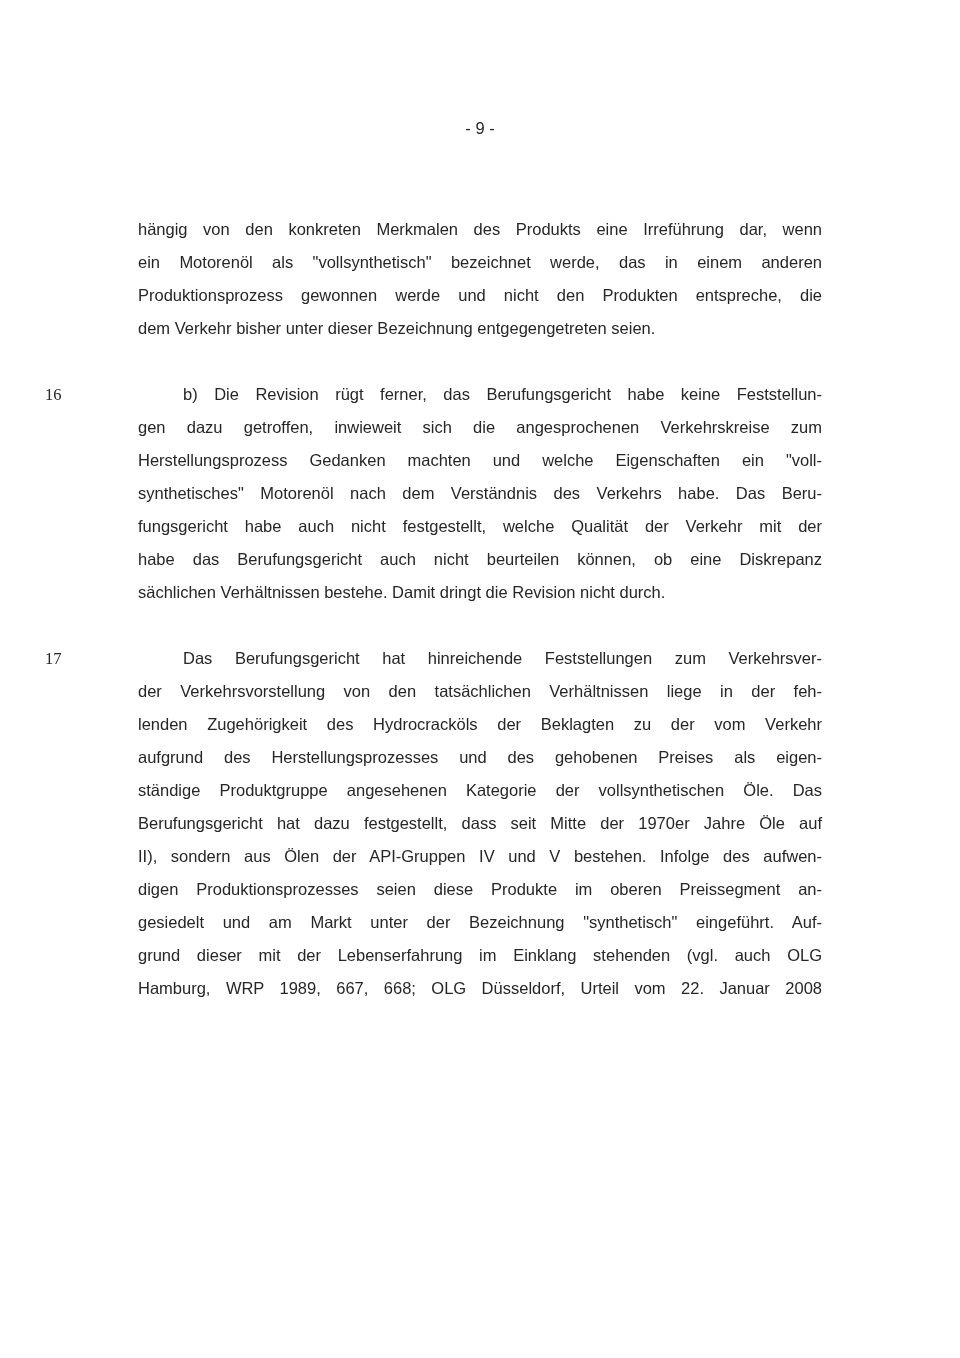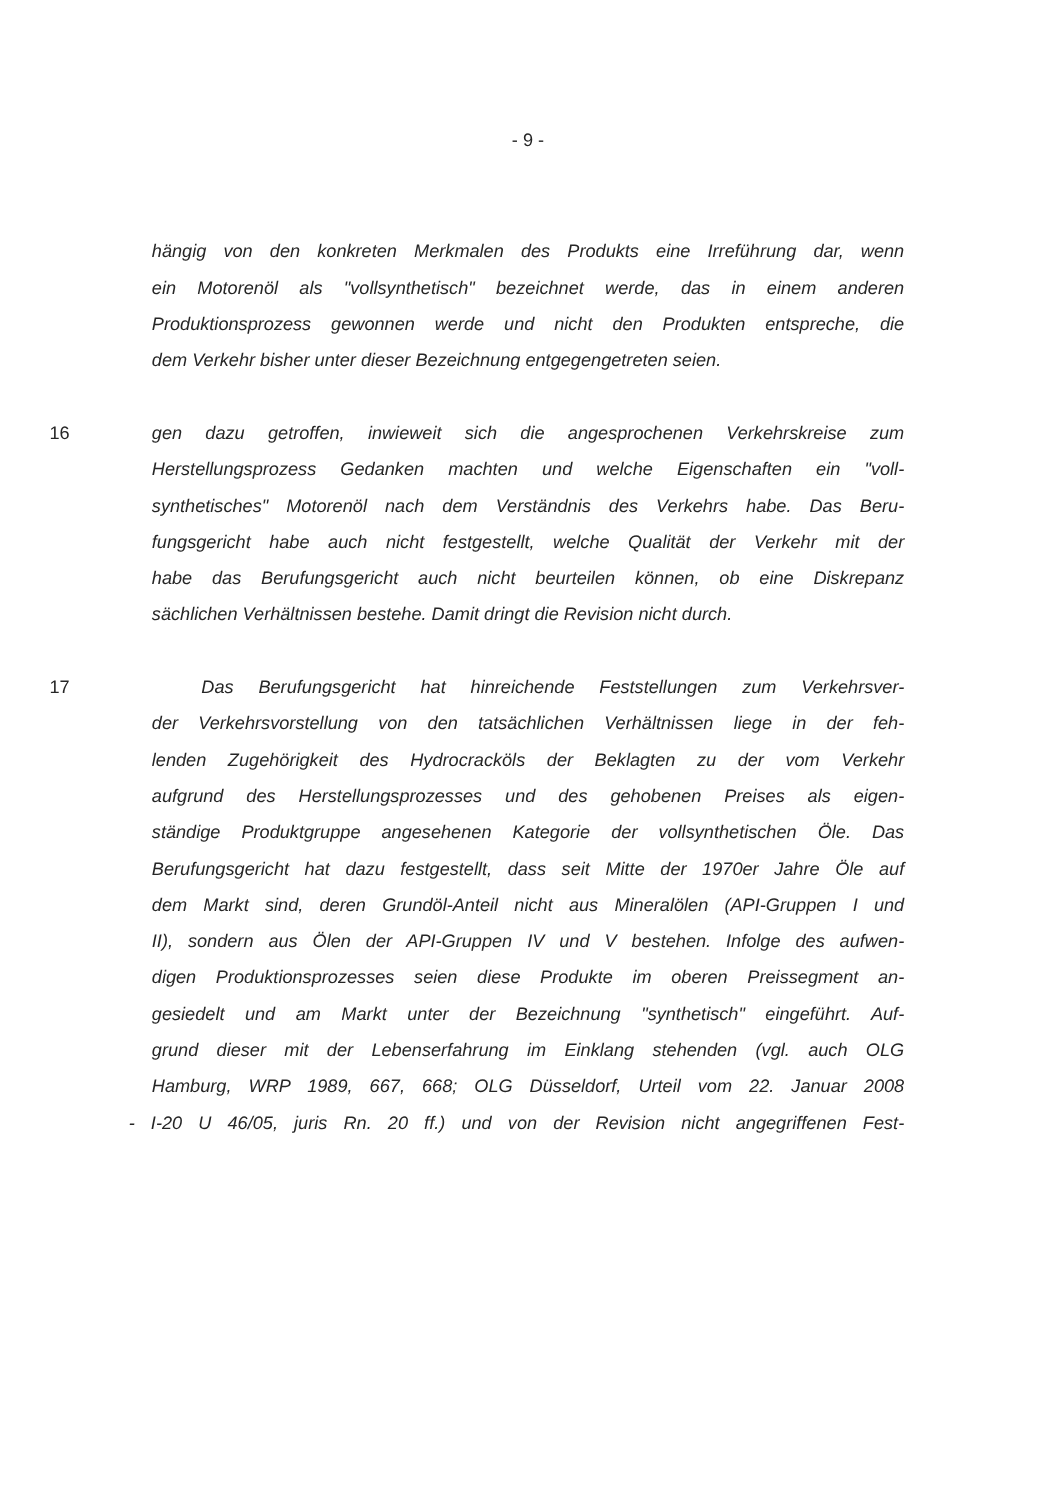--- a/index.html
+++ b/index.html
@@ -35,28 +35,28 @@
     position: relative;
   }
   .paragraph + .paragraph {
     margin-top: 33px;
   }
   .margin-number {
     position: absolute;
     left: -93px;
     top: 0;
     line-height: 33px;
+    font-family: Liberation Serif, serif;
   }
   .line {
     height: 33px;
     text-align: justify;
     text-align-last: justify;
     text-justify: inter-word;
     white-space: normal;
-    font-style: italic;
   }
   .line.no-stretch {
     text-align: right;
     text-align-last: left;
   }
   .line.indent {
     padding-left: 45px;
   }
   .line.hang {
     margin-left: -21px;
@@ -69,37 +69,36 @@
   <div class="page-number">- 9 -</div>
   <div class="content">
       <div class="paragraph">
         <div class="line">hängig von den konkreten Merkmalen des Produkts eine Irreführung dar, wenn</div>
         <div class="line">ein Motorenöl als "vollsynthetisch" bezeichnet werde, das in einem anderen</div>
         <div class="line">Produktionsprozess gewonnen werde und nicht den Produkten entspreche, die</div>
         <div class="line no-stretch">dem Verkehr bisher unter dieser Bezeichnung entgegengetreten seien.</div>
       </div>
       <div class="paragraph">
         <span class="margin-number">16</span>
+        <div class="line indent">b) Die Revision rügt ferner, das Berufungsgericht habe keine Feststellun-</div>
         <div class="line">gen dazu getroffen, inwieweit sich die angesprochenen Verkehrskreise zum</div>
         <div class="line">Herstellungsprozess Gedanken machten und welche Eigenschaften ein "voll-</div>
         <div class="line">synthetisches" Motorenöl nach dem Verständnis des Verkehrs habe. Das Beru-</div>
         <div class="line">fungsgericht habe auch nicht festgestellt, welche Qualität der Verkehr mit der</div>
         <div class="line">habe das Berufungsgericht auch nicht beurteilen können, ob eine Diskrepanz</div>
         <div class="line no-stretch">sächlichen Verhältnissen bestehe. Damit dringt die Revision nicht durch.</div>
       </div>
       <div class="paragraph">
         <span class="margin-number">17</span>
         <div class="line indent">Das Berufungsgericht hat hinreichende Feststellungen zum Verkehrsver-</div>
         <div class="line">der Verkehrsvorstellung von den tatsächlichen Verhältnissen liege in der feh-</div>
         <div class="line">lenden Zugehörigkeit des Hydrocracköls der Beklagten zu der vom Verkehr</div>
         <div class="line">aufgrund des Herstellungsprozesses und des gehobenen Preises als eigen-</div>
         <div class="line">ständige Produktgruppe angesehenen Kategorie der vollsynthetischen Öle. Das</div>
         <div class="line">Berufungsgericht hat dazu festgestellt, dass seit Mitte der 1970er Jahre Öle auf</div>
-        <div class="line">dem Markt sind, deren Grundöl-Anteil nicht aus Mineralölen (API-Gruppen I und</div>
         <div class="line">II), sondern aus Ölen der API-Gruppen IV und V bestehen. Infolge des aufwen-</div>
         <div class="line">digen Produktionsprozesses seien diese Produkte im oberen Preissegment an-</div>
         <div class="line">gesiedelt und am Markt unter der Bezeichnung "synthetisch" eingeführt. Auf-</div>
         <div class="line">grund dieser mit der Lebenserfahrung im Einklang stehenden (vgl. auch OLG</div>
         <div class="line">Hamburg, WRP 1989, 667, 668; OLG Düsseldorf, Urteil vom 22. Januar 2008</div>
-        <div class="line hang">- I-20 U 46/05, juris Rn. 20 ff.) und von der Revision nicht angegriffenen Fest-</div>
       </div>
     </div>
 </div>
 
 </body></html>

